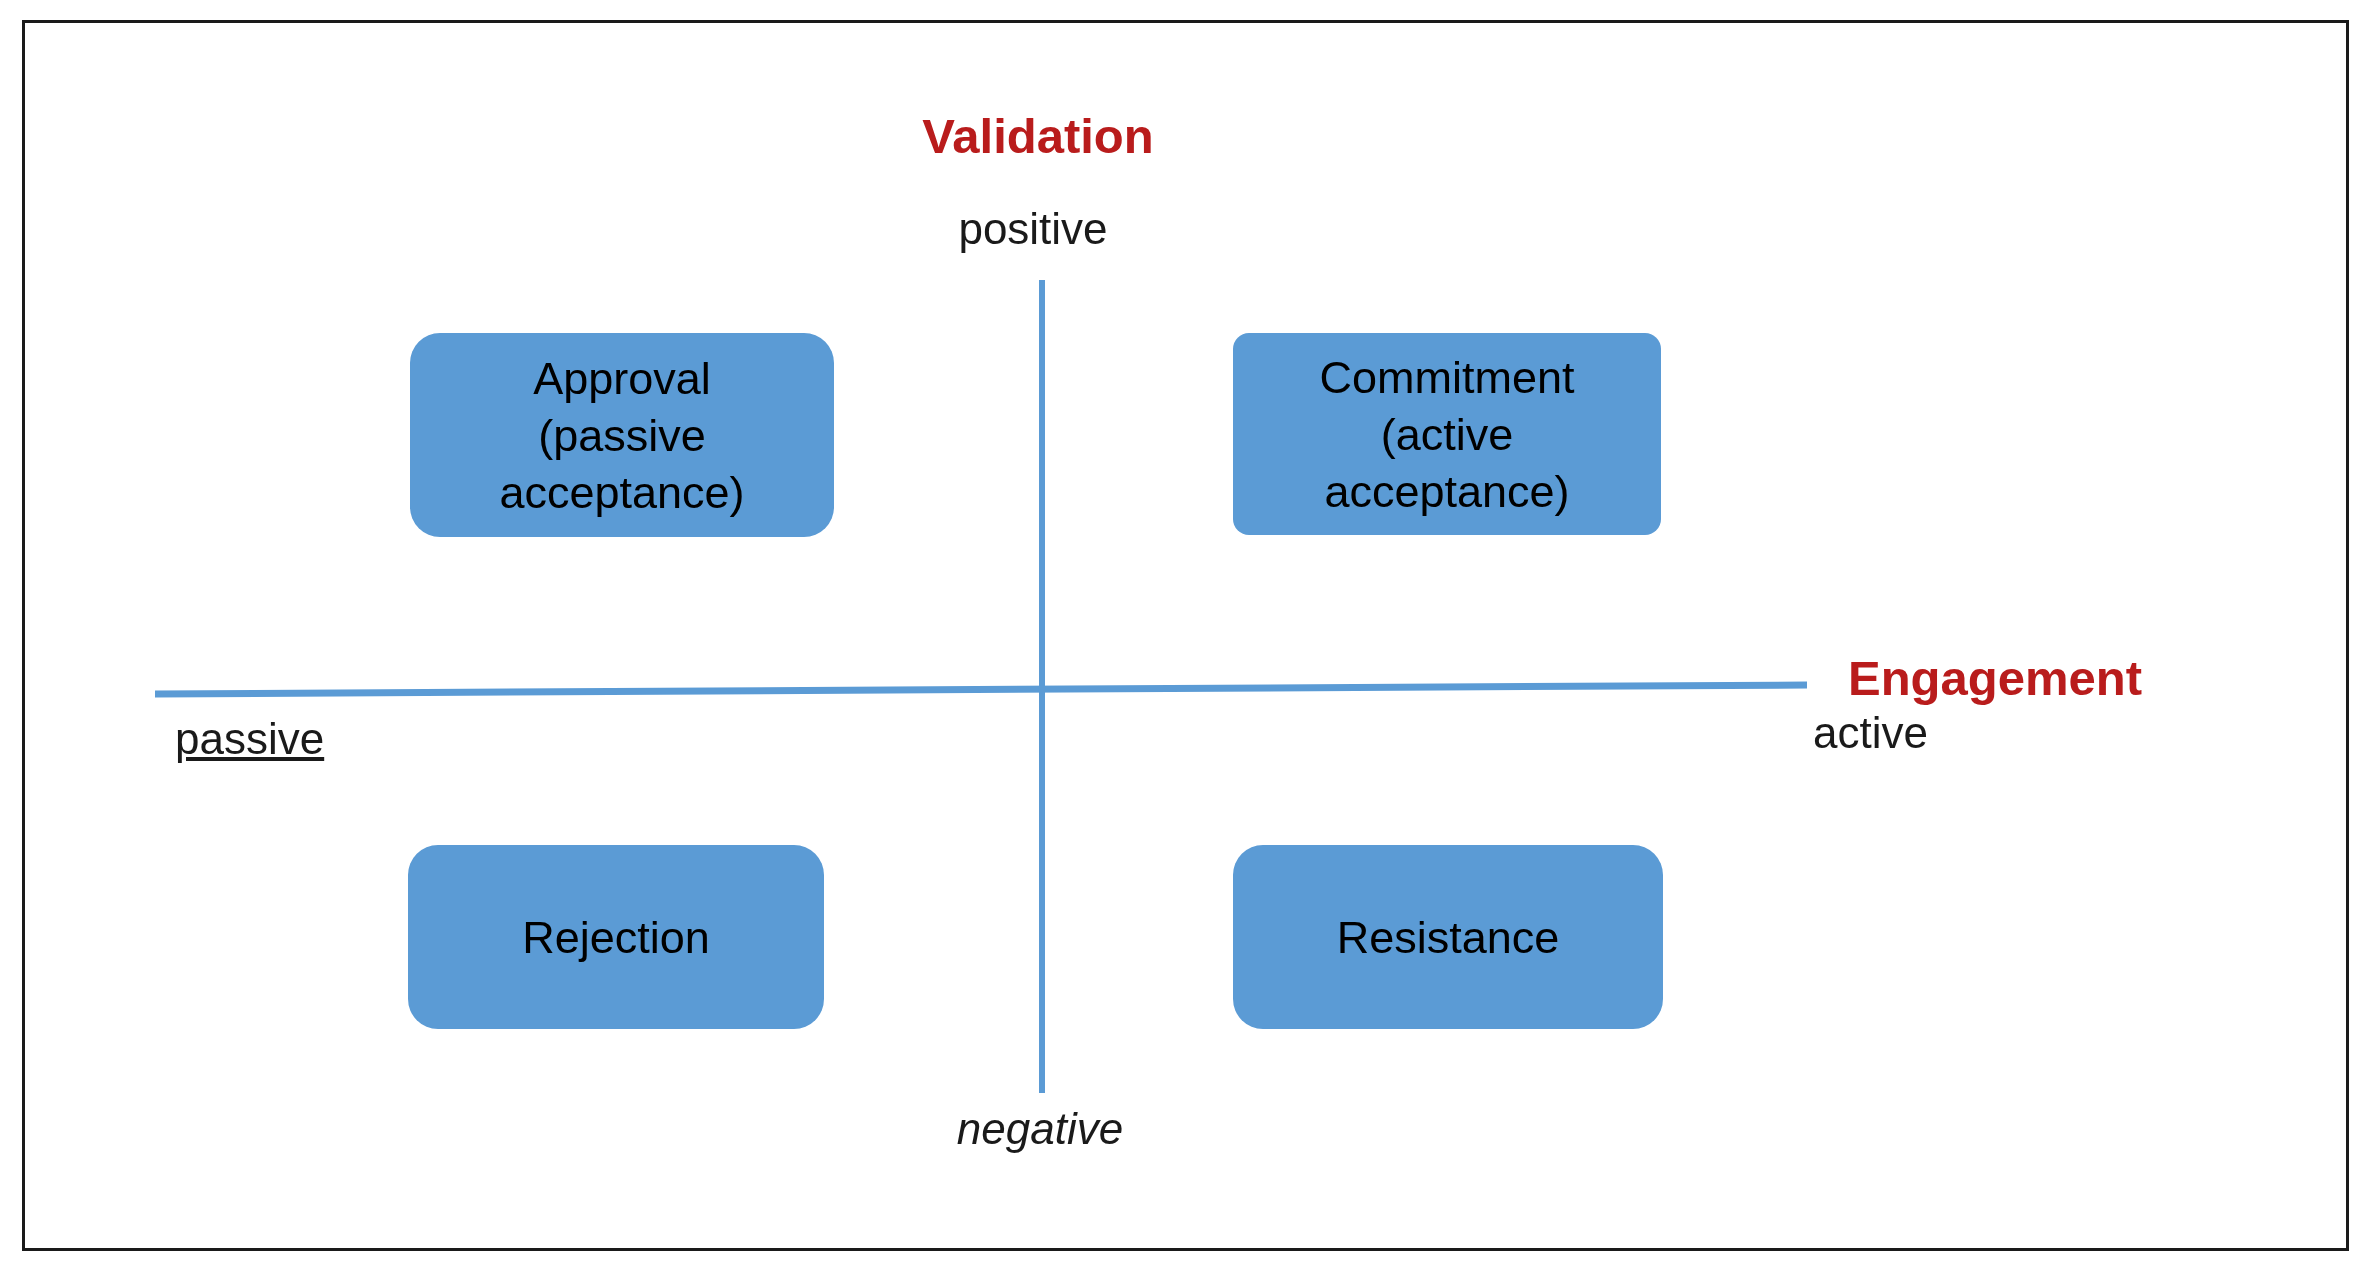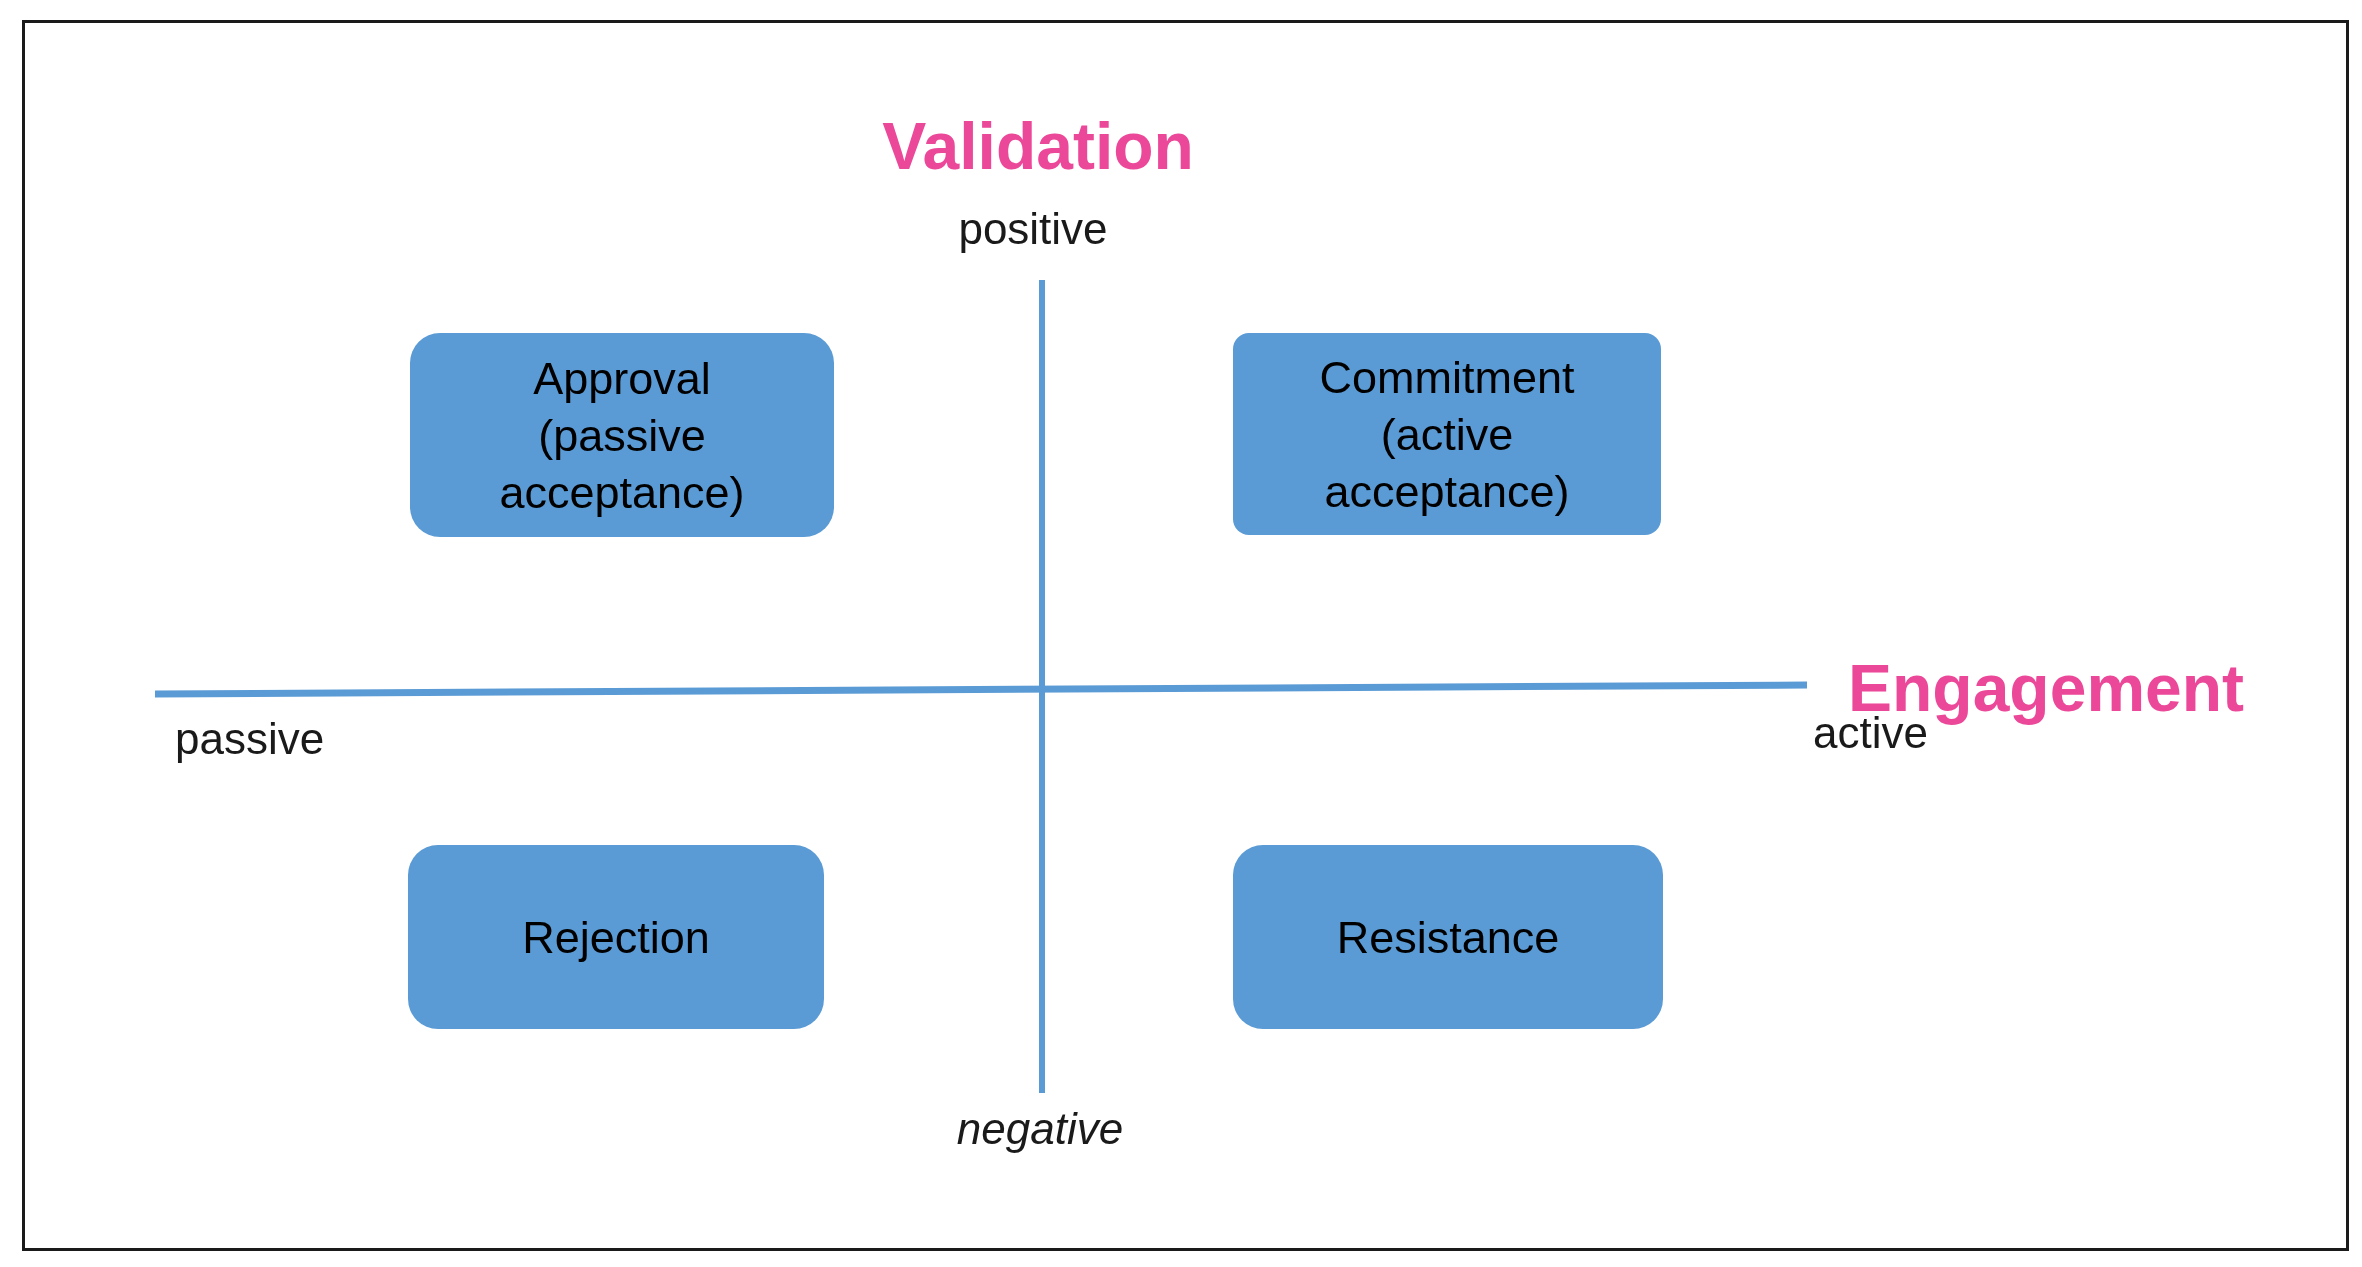--- a/index.html
+++ b/index.html
@@ -27,22 +27,22 @@
   }
   .axes-svg {
     position: absolute;
     left: 0;
     top: 0;
     width: 2362px;
     height: 1267px;
   }
   .axis-title {
     position: absolute;
-    color: #ec4899;
-    font-size: 66px;
+    color: #b91c1c;
+    font-size: 49px;
     font-weight: bold;
     white-space: nowrap;
     letter-spacing: 0px;
   }
   .axis-title.vertical {
     left: 738px;
     top: 108px;
     width: 600px;
     text-align: center;
   }
@@ -51,21 +51,21 @@
     top: 650px;
   }
   .tick-label {
     position: absolute;
     color: #1a1a1a;
     font-size: 44px;
     white-space: nowrap;
   }
   .tick-label.positive { left: 833px; top: 204px; width: 400px; text-align: center; }
   .tick-label.negative { left: 840px; top: 1104px; width: 400px; text-align: center; font-style: italic; }
-  .tick-label.passive  { left: 175px; top: 714px; }
+  .tick-label.passive  { left: 175px; top: 714px; text-decoration: underline; }
   .tick-label.active   { left: 1528px; top: 708px; width: 400px; text-align: right; }
   .qbox {
     position: absolute;
     background: #5b9bd5;
     border-radius: 30px;
     display: flex;
     align-items: center;
     justify-content: center;
     text-align: center;
     color: #000000;

